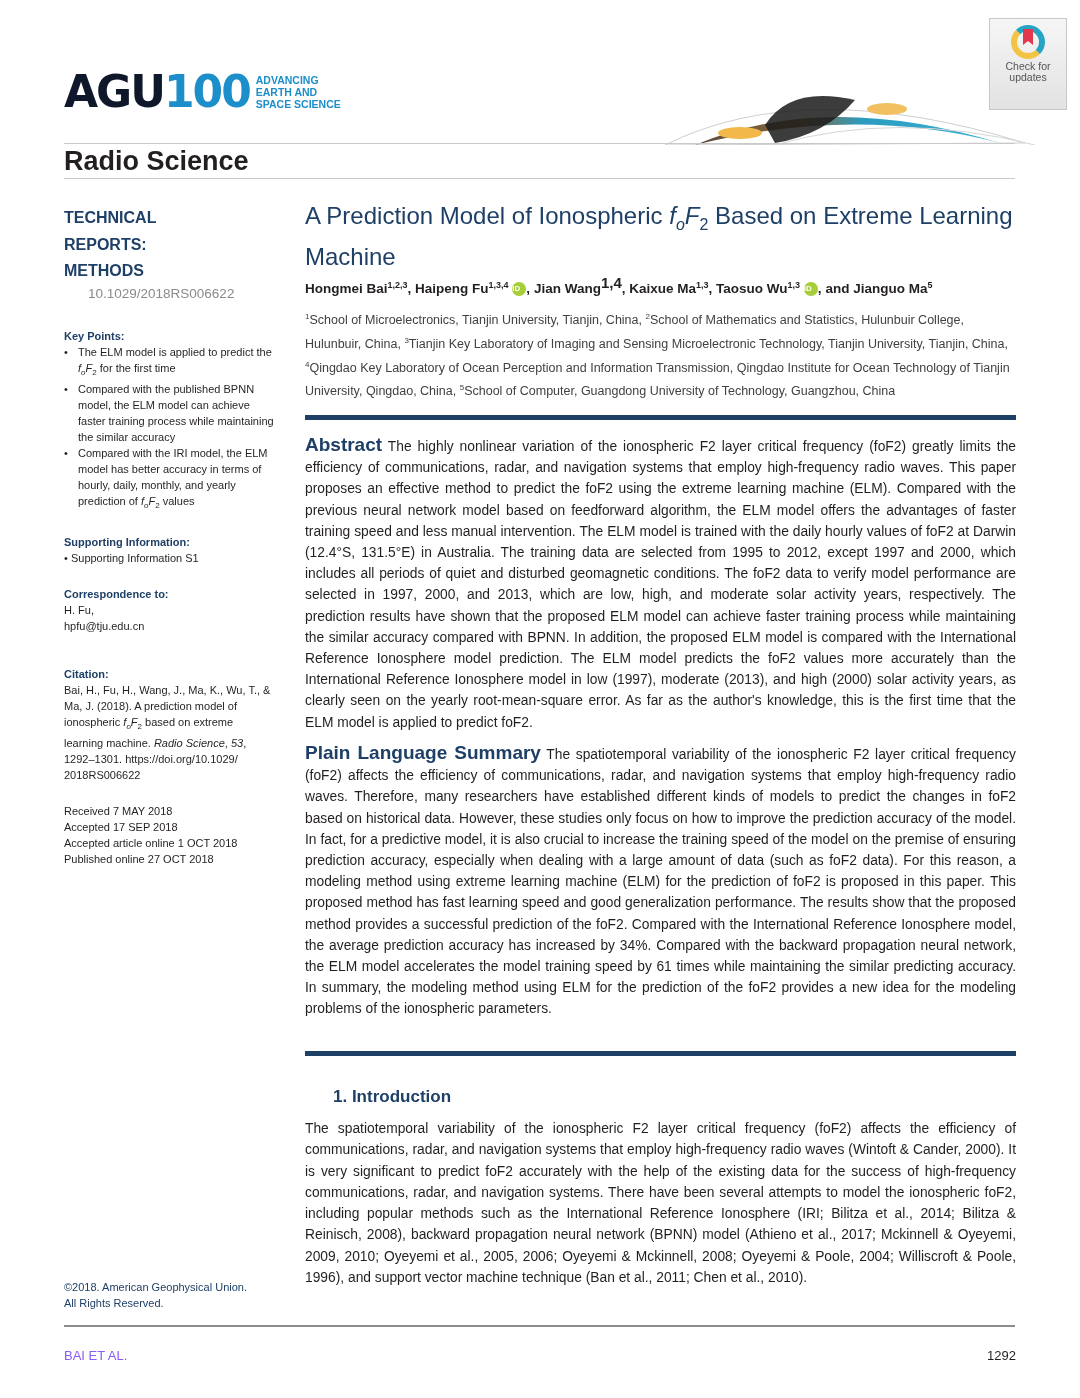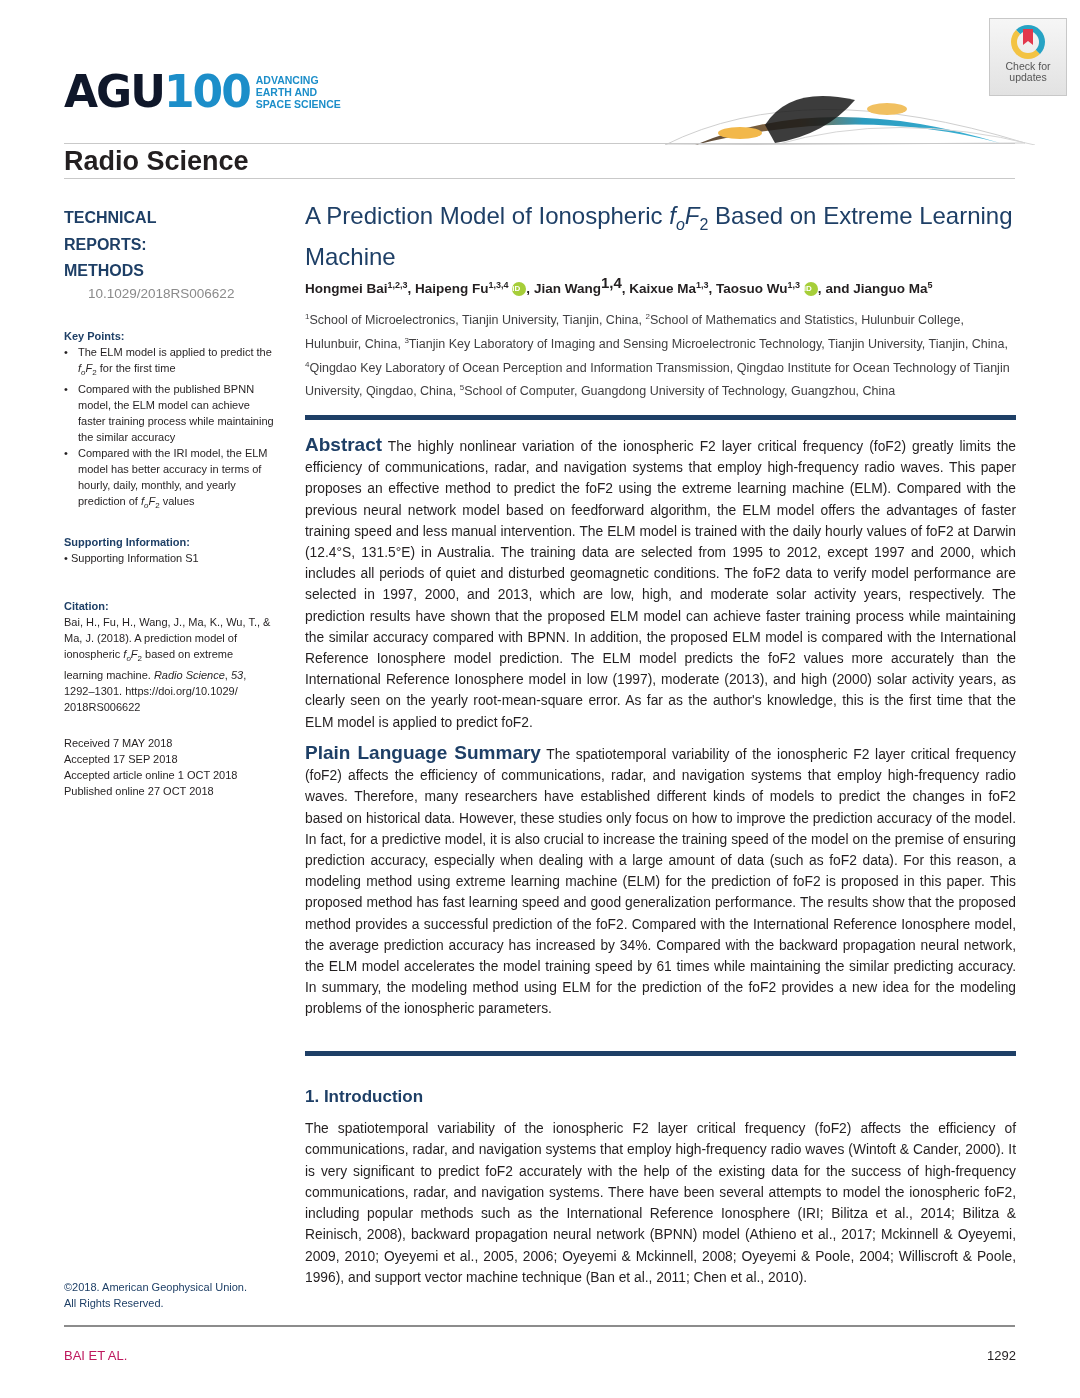--- a/index.html
+++ b/index.html
@@ -5,21 +5,21 @@
   html, body { margin:0; padding:0; background:#ffffff; }
   body { width:1080px; height:1398px; position:relative; overflow:hidden;
          font-family:"Liberation Sans", sans-serif; color:#231f20; }
 
   
   .logo { position:absolute; left:64px; top:70px; display:flex; align-items:center; }
   .logo-mark { font-family:"DejaVu Sans", sans-serif; font-weight:bold; font-size:44px; letter-spacing:-2px; color:#1c8ec9; line-height:1; }
   .logo-mark .agu { color:#0f172a; }
   .logo-tag { margin-left:6px; font-size:10.5px; font-weight:bold; color:#1c8ec9; line-height:12px; }
   .banner { position:absolute; left:655px; top:65px; width:390px; height:80px; overflow:hidden; }
-  .check { position:absolute; left:989px; top:18px; width:78px; height:78px; border:1px solid #c8c8c8; background:linear-gradient(#f6f6f6,#e2e2e2); box-sizing:border-box; text-align:center; }
+  .check { position:absolute; left:989px; top:18px; width:78px; height:92px; border:1px solid #c8c8c8; background:linear-gradient(#f6f6f6,#e2e2e2); box-sizing:border-box; text-align:center; }
   .check-ring { width:34px; height:34px; border-radius:50%; border:6px solid #27a3c4; border-left-color:#f3c343; border-bottom-color:#f3c343; box-sizing:border-box; margin:6px auto 0; position:relative; }
   .check-flag { position:absolute; left:6px; top:-2px; width:10px; height:16px; background:#e2384d; clip-path:polygon(0 0,100% 0,100% 100%,50% 75%,0 100%); }
   .check-text { font-size:10.5px; color:#555; line-height:11px; margin-top:2px; }
   .rule-top { position:absolute; left:64px; top:143px; width:951px; height:1px; background:#c9c9c9; }
   .journal { position:absolute; left:64px; top:146px; font-size:27px; font-weight:bold; color:#231f20; }
   .rule-journal { position:absolute; left:64px; top:178px; width:951px; height:1px; background:#c9c9c9; }
 
   
   .left { position:absolute; left:64px; top:205px; width:210px; font-size:11px; line-height:16px; color:#231f20; }
   .report-type { font-size:16px; font-weight:bold; color:#1e3f66; line-height:26.5px; }
@@ -34,24 +34,24 @@
   
   .main { position:absolute; left:305px; width:711px; }
   .title { top:200px; font-size:24px; color:#1e3f66; line-height:32px; }
   .authors { top:273px; font-size:13.5px; font-weight:bold; }
   .orcid { display:inline-block; width:14px; height:14px; border-radius:50%; background:#a6ce39; color:#fff; font-size:8px; text-align:left; line-height:14px; vertical-align:middle; }
   .affil { top:307px; font-size:12.5px; line-height:19.6px; color:#414042; }
   .thickrule { position:absolute; left:305px; width:711px; height:5px; background:#1e3f66; }
   .abstract { top:434px; font-size:13.8px; line-height:21.2px; text-align:justify; }
   .head-inline { font-size:19px; font-weight:bold; color:#1e3f66; }
   .pls { top:742px; }
-  .intro-h { top:1087px; font-size:17px; font-weight:bold; color:#1e3f66; }
+  .intro-h { top:1087px; font-size:17px; font-weight:bold; color:#1e3f66;margin-left:28px; }
   .intro { top:1118px; font-size:13.8px; line-height:21.3px; text-align:justify; }
   .rule-foot { position:absolute; left:64px; top:1325px; width:951px; height:2px; background:#8c8c8c; }
-  .foot-l { position:absolute; left:64px; top:1348px; font-size:13px; color:#be185d; }
+  .foot-l { position:absolute; left:64px; top:1348px; font-size:13px; color:#8b5cf6; }
   .foot-r { position:absolute; right:64px; top:1348px; font-size:13px; color:#231f20; }
   i { font-style:italic; }
 </style>
 </head>
 <body>
 
 <div class="logo">
   <div class="logo-mark"><span class="agu">AGU</span><span>100</span></div>
   <div class="logo-tag">
     <div>ADVANCING</div>
@@ -106,20 +106,25 @@
       <li>Compared with the published BPNN model, the ELM model can achieve faster training process while maintaining the similar accuracy</li>
       <li>Compared with the IRI model, the ELM model has better accuracy in terms of hourly, daily, monthly, and yearly prediction of <i>f<sub style="font-size:8px">o</sub>F</i><sub style="font-size:8px">2</sub> values</li>
     </ul>
   </div>
 
   <div class="sect">
     <div class="lh">Supporting Information:</div>
     <div>• <span>Supporting Information S1</span></div>
   </div>
 
+  <div class="sect">
+    <div class="lh">Correspondence to:</div>
+    <div>H. Fu,</div>
+    <div>hpfu@tju.edu.cn</div>
+  </div>
 
   <div class="sect" style="margin-top:32px">
     <div class="lh">Citation:</div>
     <div>Bai, H., Fu, H., Wang, J., Ma, K., Wu, T., &amp; Ma, J. (2018). A prediction model of ionospheric <i>f<sub style="font-size:8px">o</sub>F</i><sub style="font-size:8px">2</sub> based on extreme learning machine. <i>Radio Science</i>, <i>53</i>, 1292–1301. <span>https://doi.org/10.1029/ 2018RS006622</span></div>
   </div>
 
   <div class="sect">
     <div>Received 7 MAY 2018</div>
     <div>Accepted 17 SEP 2018</div>
     <div>Accepted article online 1 OCT 2018</div>

